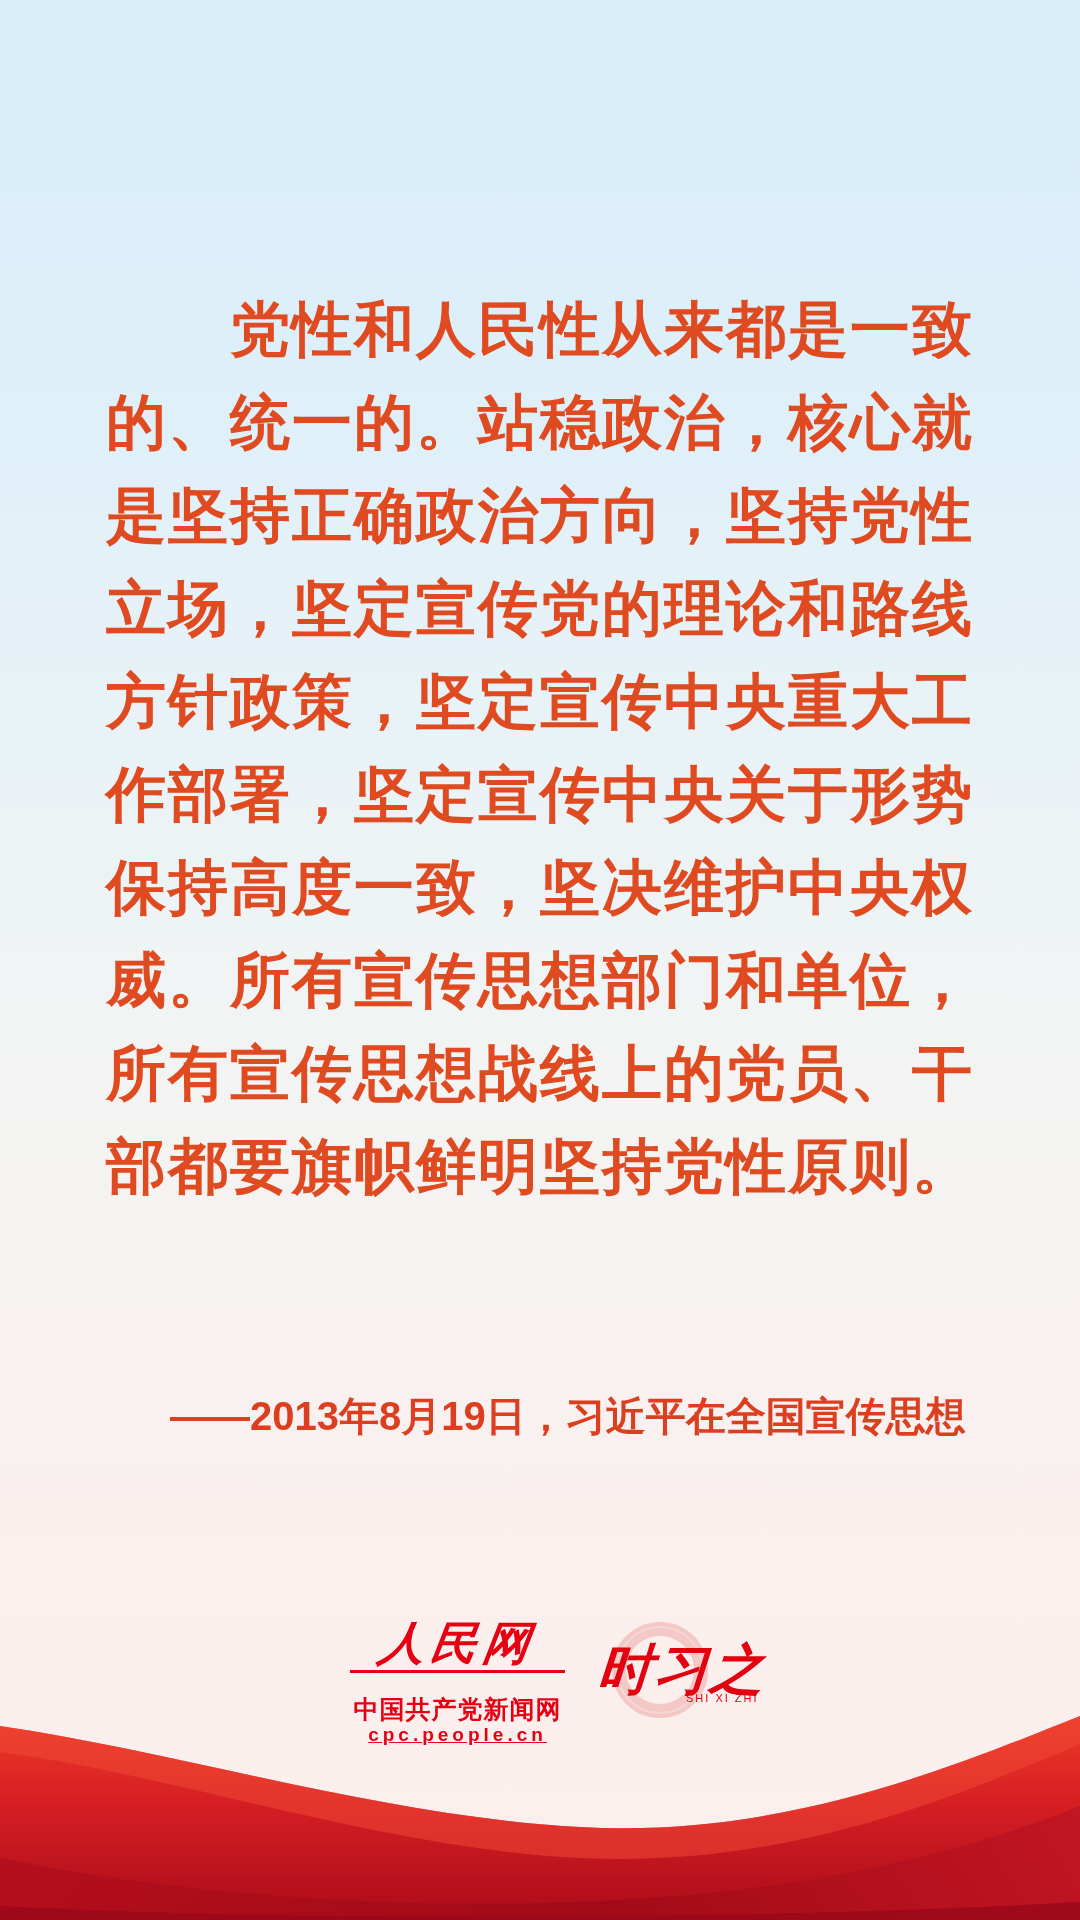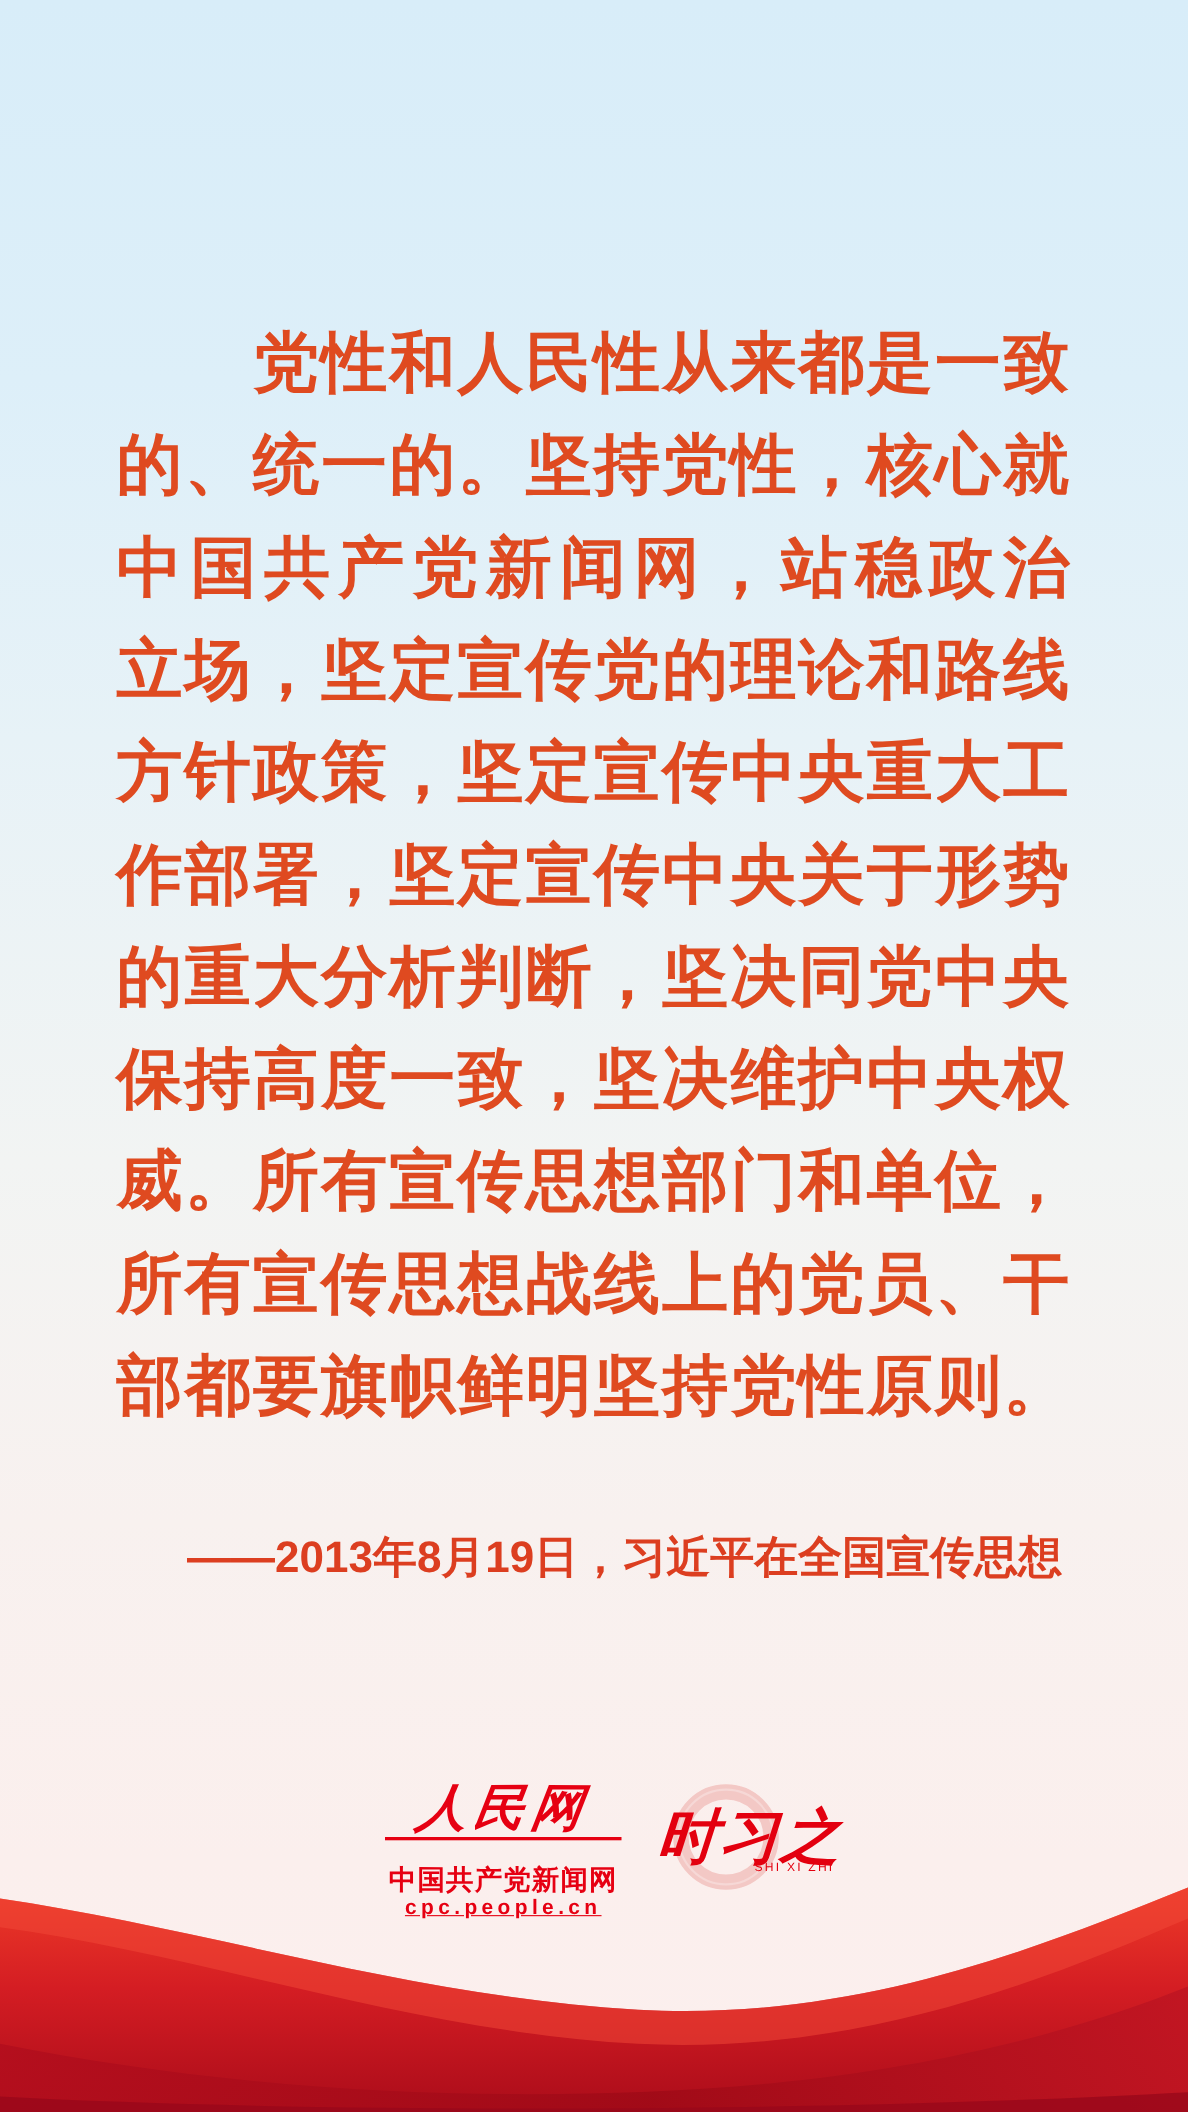--- a/index.html
+++ b/index.html
@@ -136,26 +136,25 @@
     display: block;
   }
 </style>
 </head>
 <body>
 
 <div class="poster">
 
   <div class="quote">
     <div class="quote-line">　　党性和人民性从来都是一致</div>
-    <div class="quote-line">的、统一的。坚持党性，核心就</div>
-    <div class="quote-line">中国共产党新闻网，站稳政治</div>
+    <div class="quote-line">的、统一的。站稳政治，核心就</div>
+    <div class="quote-line">是坚持正确政治方向，坚持党性</div>
     <div class="quote-line">立场，坚定宣传党的理论和路线</div>
     <div class="quote-line">方针政策，坚定宣传中央重大工</div>
     <div class="quote-line">作部署，坚定宣传中央关于形势</div>
-    <div class="quote-line">的重大分析判断，坚决同党中央</div>
     <div class="quote-line">保持高度一致，坚决维护中央权</div>
     <div class="quote-line">威。所有宣传思想部门和单位，</div>
     <div class="quote-line">所有宣传思想战线上的党员、干</div>
     <div class="quote-line">部都要旗帜鲜明坚持党性原则。</div>
   </div>
 
   <div class="attribution">
     <div class="attr-line attr-indent">——2013年8月19日，习近平在全国宣传思想</div>
   </div>
 

